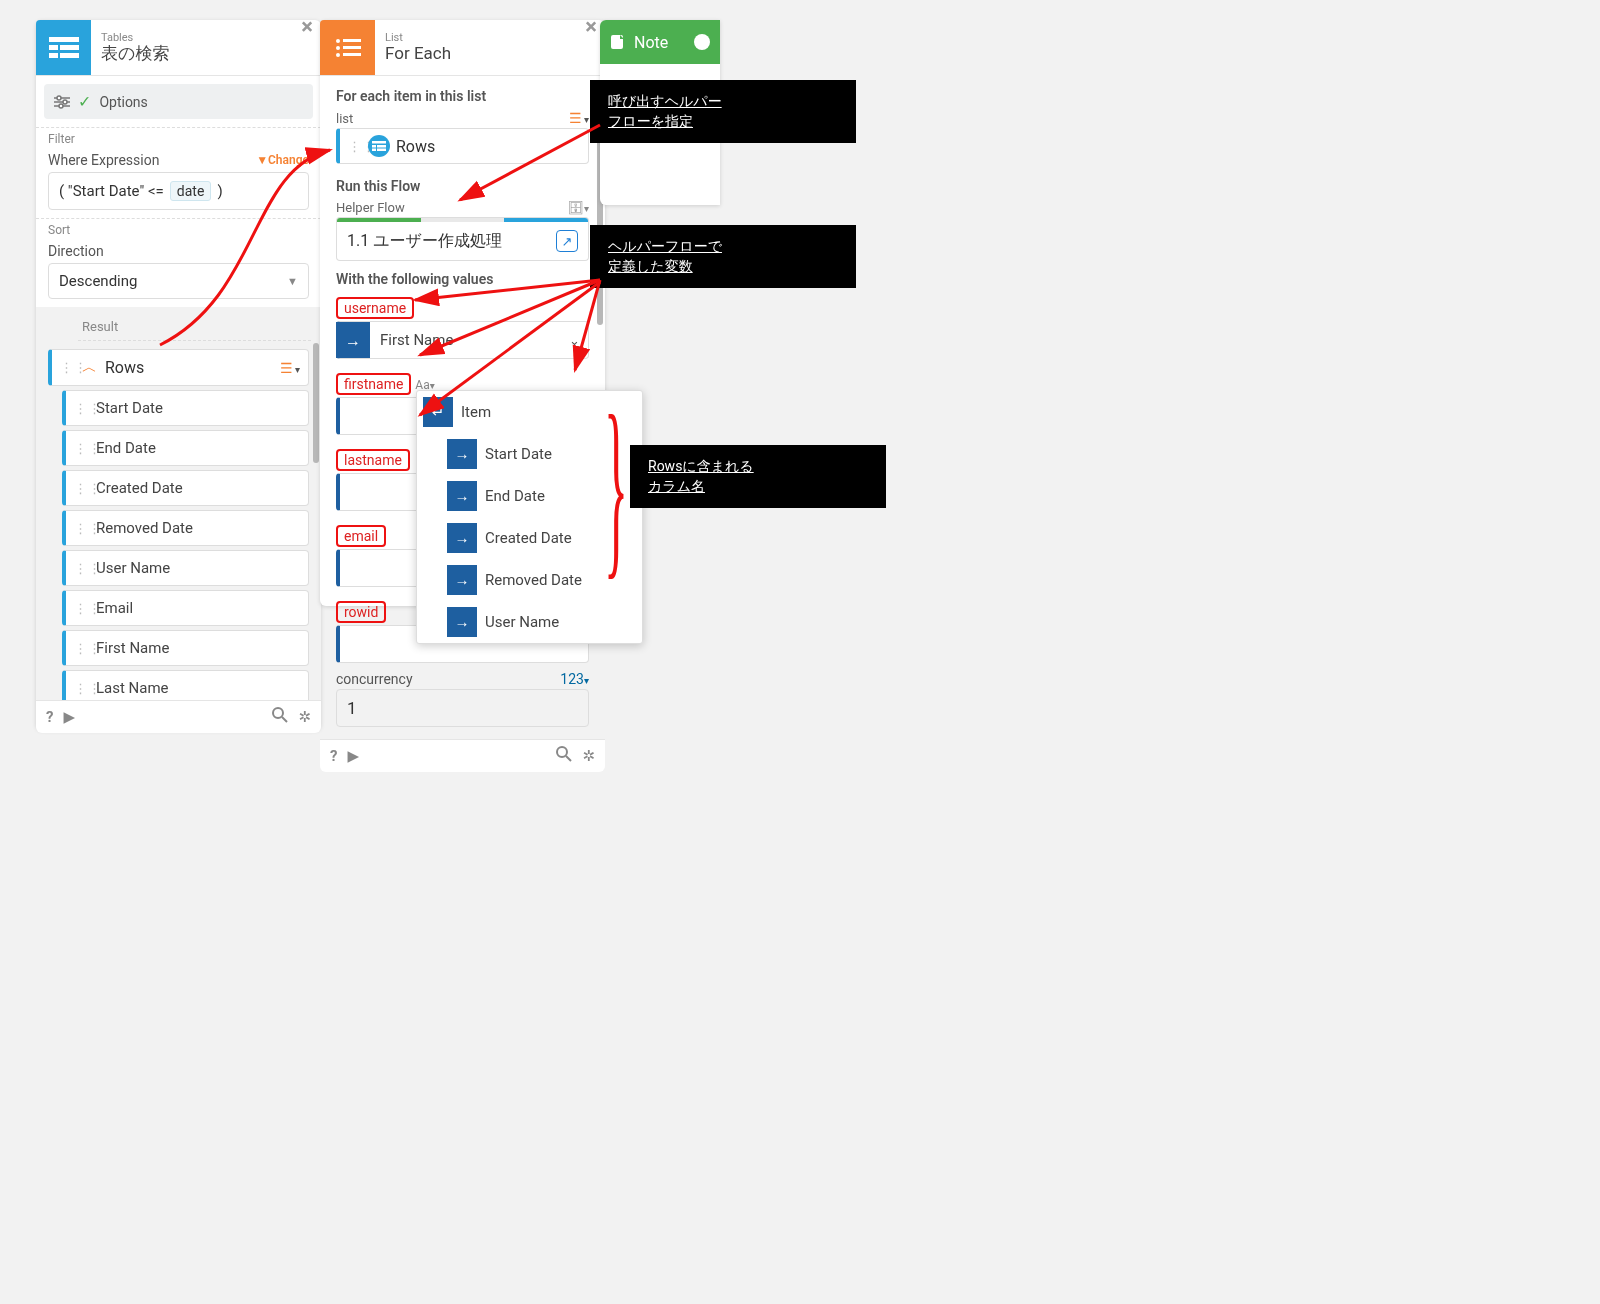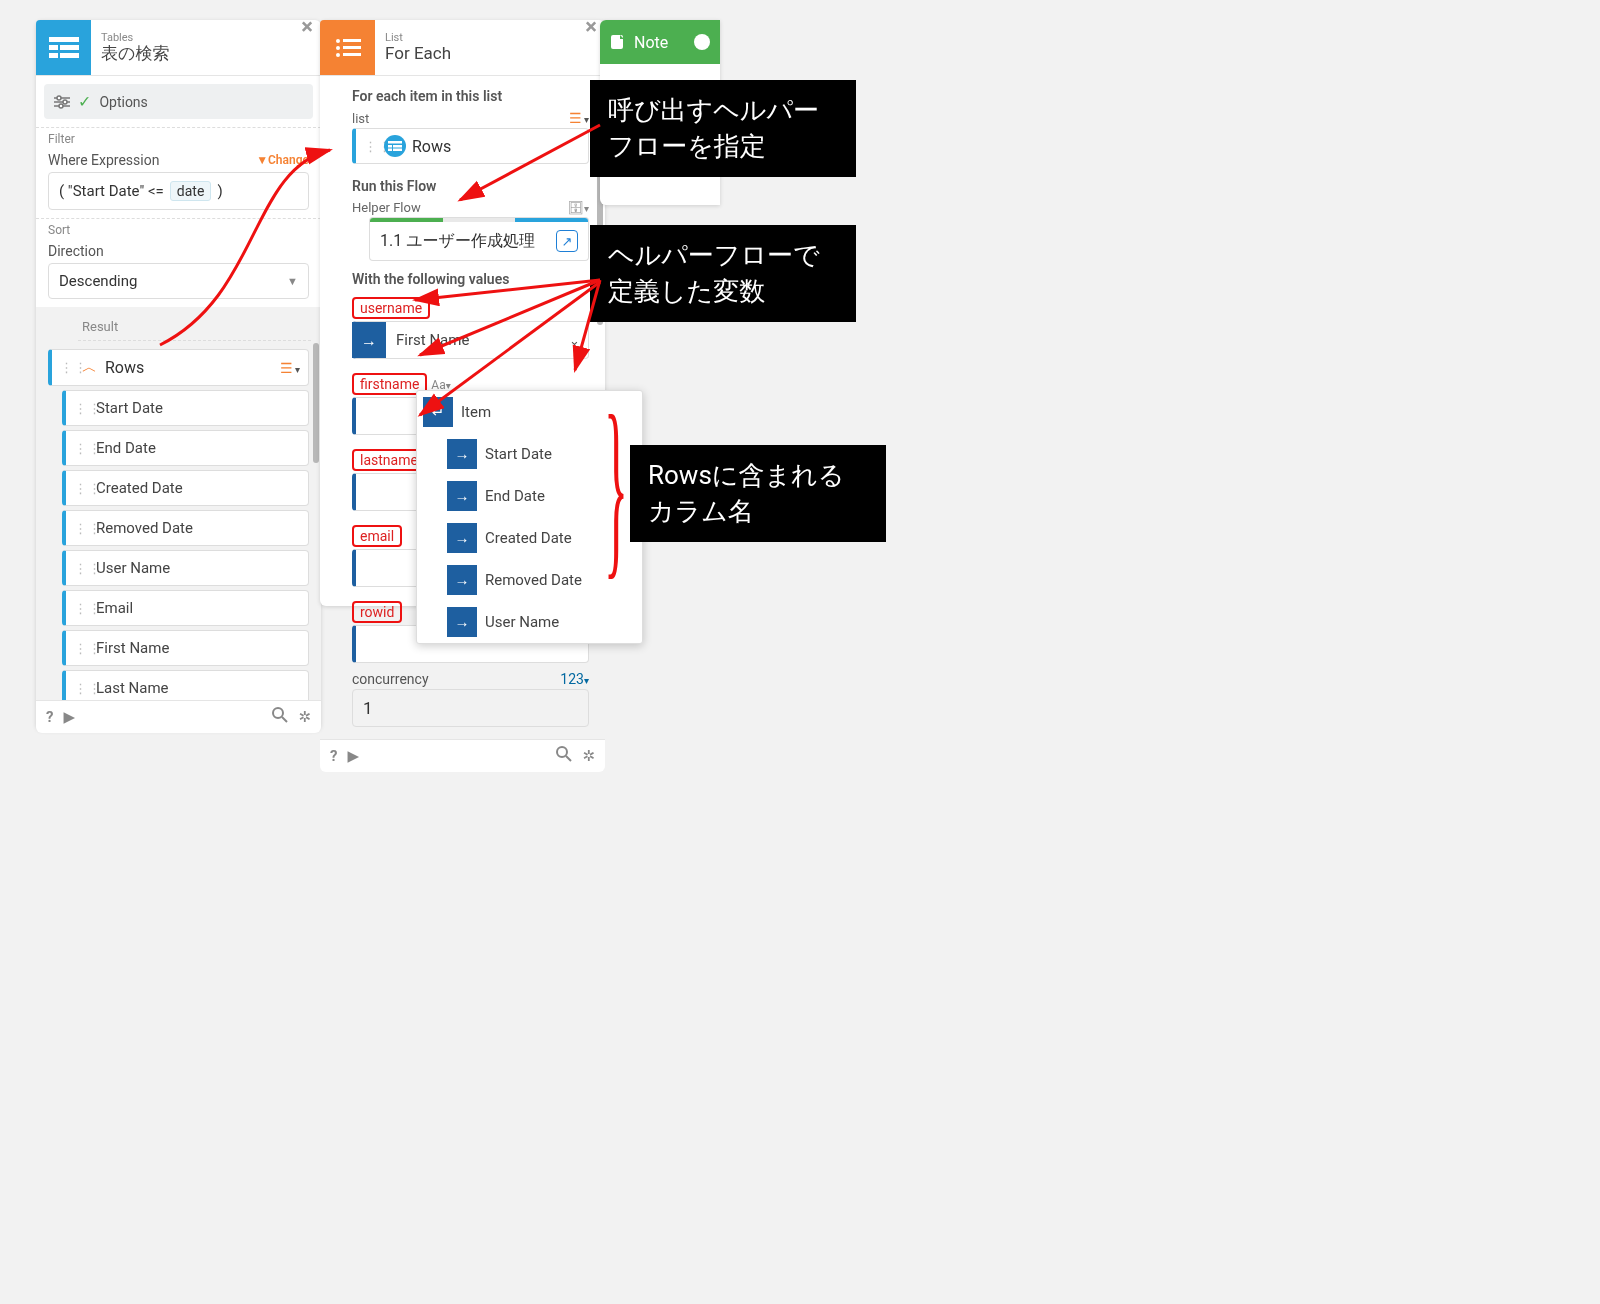--- a/index.html
+++ b/index.html
@@ -76,35 +76,35 @@
   }
 
   .foot {
     background:#fff; border-top:1px solid #e5e5e5;
     display:flex; align-items:center; padding:6px 10px; gap:10px; color:#888;
     border-radius:0 0 6px 6px; font-size:15px;
   }
   .foot .spacer { flex:1; }
 
   
-  .fe-body { padding:8px 12px 2px 28px; }
+  .fe-body { padding:8px 12px 2px 12px; }
   .fe-label { font-size:14px; font-weight:600; color:#555; margin:4px 4px 4px 4px;}
   .fe-sublabel { font-size:13px; color:#666; margin:6px 4px 2px 4px; display:flex; justify-content:space-between; align-items:center;}
   .rows-pill {
     border:1px solid #ddd; border-radius:4px; padding:6px 8px;
     display:flex; align-items:center; gap:6px; background:#fff;
     border-left:4px solid #29a3dc; margin:2px 4px;
   }
   .mini-table-icon {
     width:22px; height:22px; border-radius:50%; background:#29a3dc;
     display:inline-flex; align-items:center; justify-content:center;
   }
 
   .helper-row {
-    margin:2px 4px 8px 21px;
+    margin:2px 4px 8px 4px;
   }
   .helper-row .tabstrip {
     height:4px; display:flex; border-radius:4px 4px 0 0; overflow:hidden;
     border-left:1px solid #ddd; border-right:1px solid #ddd; border-top:1px solid #ddd;
   }
   .helper-row .tabstrip div:nth-child(1){flex:1;background:#4caf50;}
   .helper-row .tabstrip div:nth-child(2){flex:1;background:#e9e9e9;}
   .helper-row .tabstrip div:nth-child(3){flex:1;background:#29a3dc;}
   .helper-body {
     border:1px solid #ddd; border-top:none; border-radius:0 0 4px 4px;
@@ -147,22 +147,23 @@
   .popup .p-row .sq {
     width:30px; height:30px; background:#1e5fa0; display:flex; align-items:center; justify-content:center; color:#fff;
   }
   .popup .p-row.indent .sq { margin-left:24px; }
   .popup .p-row.first .sq { background:#1e5fa0; }
   .popup .p-row.first { }
 
   
   .anno {
     position:absolute; background:#000; color:#fff;
-    padding:12px 18px; font-size:26px; line-height:1.4;
+    padding:12px 18px; font-size:14px; line-height:1.4;
     border-radius:0;
+    text-decoration:underline;
   }
 
   
   .brace {
     position:absolute; color:#e11; font-size:200px;
     transform:scaleX(0.25); font-family:Georgia,serif;
   }
 
   
   .note-card {

